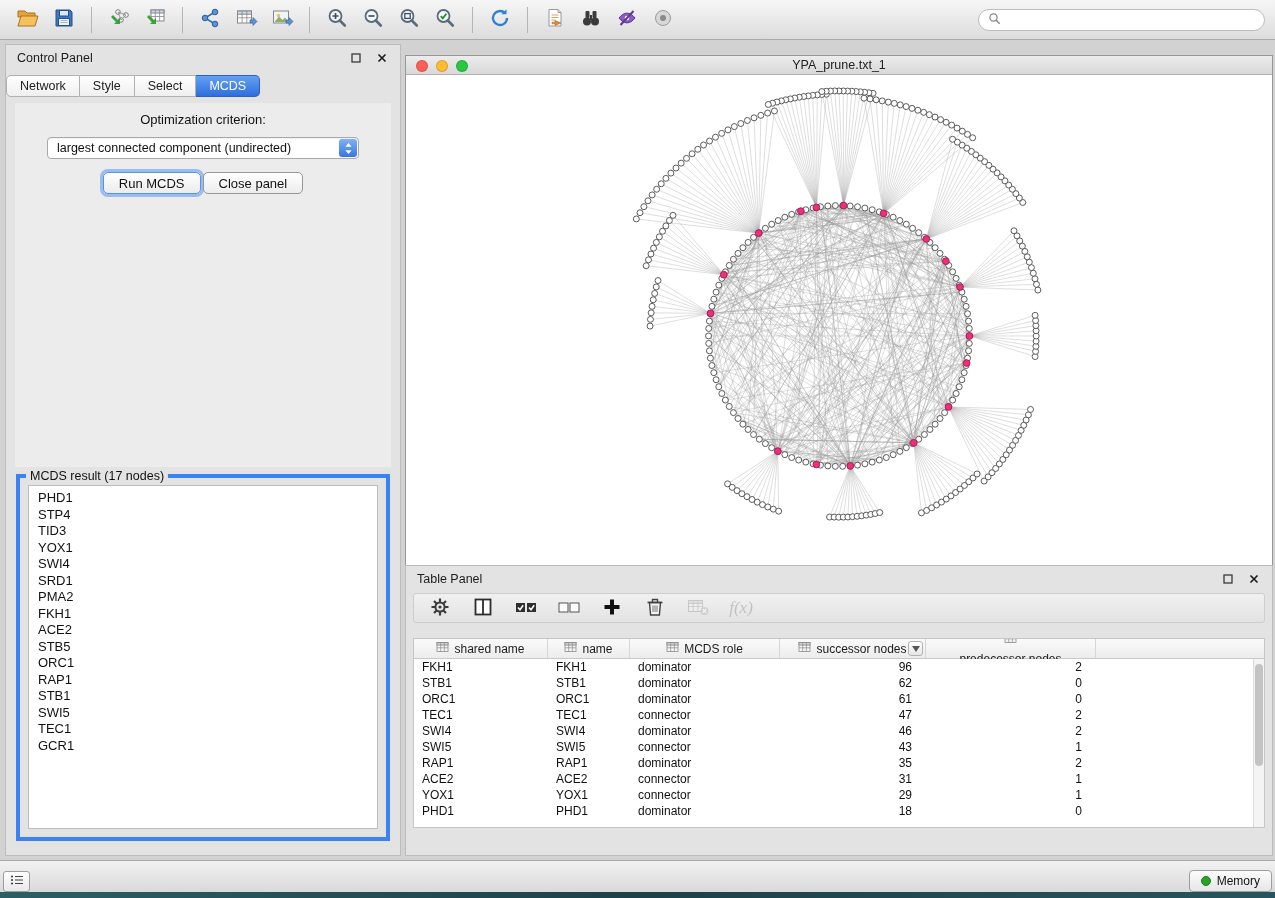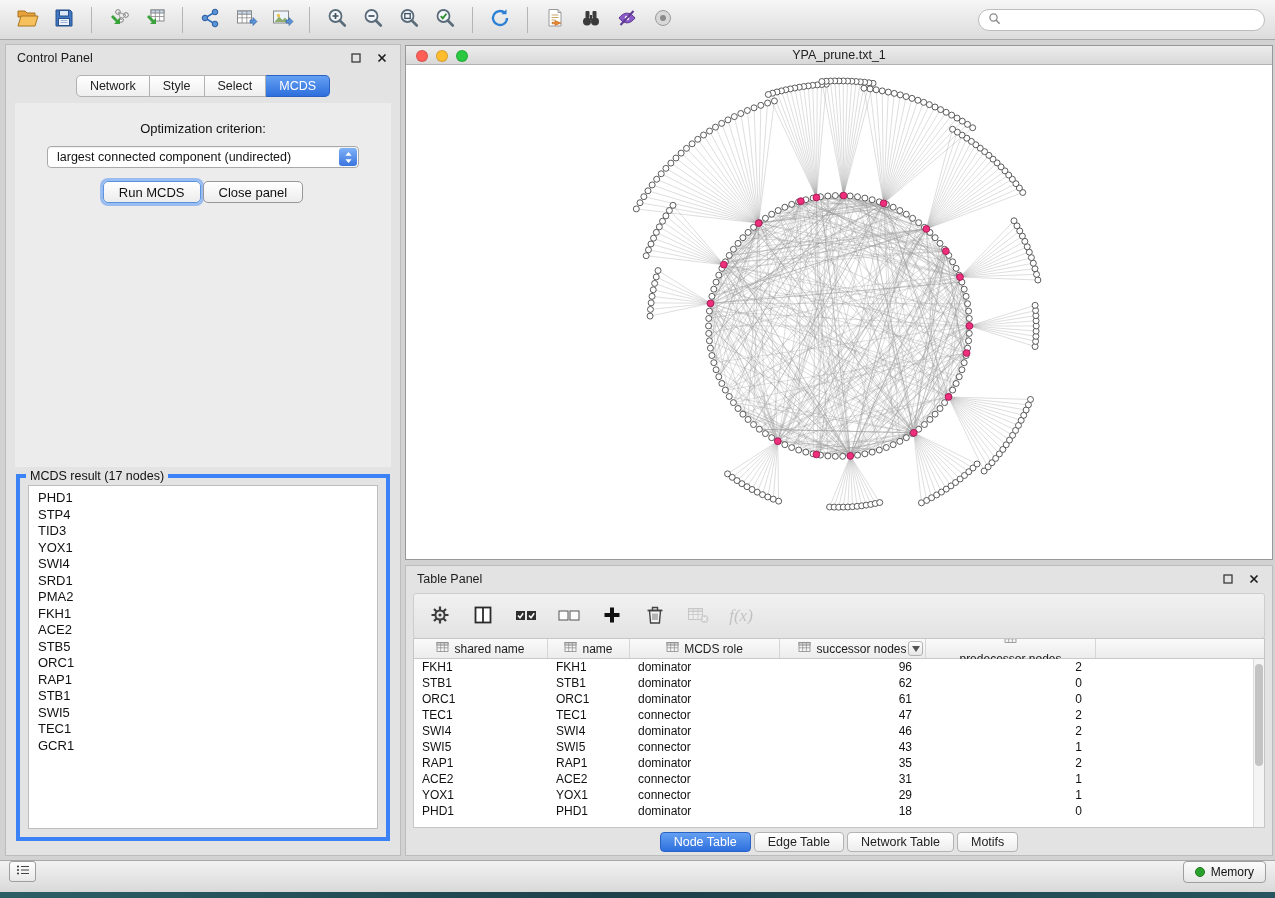--- a/index.html
+++ b/index.html
@@ -16,68 +16,68 @@
   .search input{border:none;outline:none;flex:1;font-size:12px;font-family:inherit;background:transparent;}
 
   
   .workspace{position:absolute;left:0;top:40px;right:0;bottom:38px;background:#d2d2d2;}
 
   
   .cpanel{position:absolute;left:5px;top:4px;width:396px;height:812px;background:#e3e3e3;border:1px solid #bcbcbc;}
   .ptitle{height:26px;display:flex;align-items:center;padding:0 11px;font-size:12.5px;color:#1c1c1c;}
   .win-icons{margin-left:auto;display:flex;gap:12px;align-items:center;}
   .win-icons button{border:none;background:transparent;width:14px;height:14px;display:flex;align-items:center;justify-content:center;}
-  .seg{display:flex;justify-content:center;margin-top:4px;}
+  .seg{display:flex;margin-top:4px;}
   .seg button{font-family:inherit;font-size:12.5px;padding:3px 13px;background:linear-gradient(#ffffff,#efefef);border:1px solid #b1b1b1;border-left:none;color:#222;}
   .seg button:first-child{border-left:1px solid #b1b1b1;border-radius:5px 0 0 5px;}
   .seg button:last-child{border-radius:0 5px 5px 0;}
   .seg button.active{background:linear-gradient(#64a0f2,#2e6fdd);color:#fff;border-color:#2a62c4;}
   .cp-card{position:absolute;left:9px;right:9px;top:58px;height:364px;background:#ececec;}
-  .opt-label{text-align:center;margin-top:18px;font-size:13px;color:#111;}
+  .opt-label{text-align:center;margin-top:9px;font-size:13px;color:#111;}
   .mac-select{position:relative;width:312px;height:22px;margin:10px auto 0;background:#fff;border:1px solid #a9a9a9;border-radius:4px;font-size:12.5px;line-height:20px;padding-left:9px;color:#111;box-shadow:inset 0 1px 1px rgba(0,0,0,.06);}
   .mac-select .stepper{position:absolute;right:1px;top:1px;bottom:1px;width:18px;border-radius:3px;background:linear-gradient(#7fb2f6,#3a74e0);display:flex;align-items:center;justify-content:center;}
   .btnrow{display:flex;justify-content:center;gap:2px;margin-top:13px;}
   .macbtn{font-family:inherit;font-size:13px;height:22px;padding:0 15px;border:1px solid #979797;border-radius:5px;background:linear-gradient(#ffffff,#ececec);color:#111;}
   .macbtn.focus{box-shadow:0 0 0 3px rgba(100,158,245,.6);border-color:#5a92e0;}
   .groupbox{position:absolute;left:10px;right:10px;top:424px;bottom:14px;border:4px solid #3b82f6;background:transparent;}
   .groupbox legend{font-size:12.5px;margin-left:6px;padding:0 4px;color:#111;}
   .result-list{position:absolute;left:8px;right:8px;top:2px;bottom:8px;background:#fff;border:1px solid #bdbdbd;overflow:hidden;padding:4px 9px;font-size:13px;line-height:16.5px;color:#111;}
 
   
-  .netwin{position:absolute;left:405px;top:5px;width:868px;height:515px;background:#fff;border:1px solid #979797;}
+  .netwin{position:absolute;left:405px;top:15px;width:868px;height:515px;background:#fff;border:1px solid #979797;}
   .netwin-title{position:relative;height:19px;background:linear-gradient(#ededed,#d8d8d8);border-bottom:1px solid #b2b2b2;display:flex;align-items:center;justify-content:center;font-size:12.5px;color:#222;}
   .traffic{position:absolute;left:10px;top:3.5px;display:flex;gap:8px;}
   .tl{width:12px;height:12px;border-radius:50%;border:1px solid rgba(0,0,0,.15);}
   .tl.red{background:#ff5f57;} .tl.yellow{background:#febc2e;} .tl.green{background:#28c840;}
   .netcontent{position:absolute;left:0;right:0;top:19px;bottom:0;background:#fff;}
   .netcontent svg{width:100%;height:100%;display:block;}
 
   
   .tpanel{position:absolute;left:405px;top:525px;width:868px;height:291px;background:#e3e3e3;border:1px solid #bcbcbc;}
-  .tp-toolbar{margin:1px 7px 0;height:46px;background:linear-gradient(#f1f1f1,#e3e3e3);border:1px solid #cdcdcd;border-radius:3px;display:flex;align-items:center;gap:17px;padding:0 13px;}
+  .tp-toolbar{margin:1px 7px 0;height:30px;background:linear-gradient(#f1f1f1,#e3e3e3);border:1px solid #cdcdcd;border-radius:3px;display:flex;align-items:center;gap:17px;padding:0 13px;}
   .tpi{border:none;background:transparent;display:flex;align-items:center;justify-content:center;width:26px;height:26px;}
   .tpi.disabled{opacity:.5;}
   .fx{font-family:"Liberation Serif",serif;font-style:italic;font-size:17px;color:#9a9a9a;}
   .table-wrap{position:absolute;left:7px;right:7px;top:72px;bottom:27px;background:#fff;border:1px solid #c6c6c6;overflow:hidden;}
   .thead{display:flex;height:20px;background:linear-gradient(#fafafa,#ececec);border-bottom:1px solid #c9c9c9;}
   .th{display:flex;align-items:center;justify-content:center;gap:5px;font-size:12px;color:#1c1c1c;border-right:1px solid #d6d6d6;position:relative;flex:0 0 auto;}
   .th .combo{position:absolute;right:2px;top:2px;width:15px;height:15px;border:1px solid #b3b3b3;border-radius:3px;background:linear-gradient(#fff,#e6e6e6);display:flex;align-items:center;justify-content:center;}
   .th.filler{flex:1;border-right:none;}
   .tbody{position:absolute;left:0;right:11px;top:20px;bottom:0;background:#fff;}
   .trow{display:flex;height:16px;}
   .td{font-size:12px;line-height:16px;padding:0 8px;white-space:nowrap;overflow:hidden;flex:0 0 auto;color:#111;}
   .td.num{text-align:right;padding-right:14px;}
   .vscroll{position:absolute;right:0;top:20px;bottom:0;width:11px;background:#f4f4f4;border-left:1px solid #ddd;}
   .vscroll .thumb{position:absolute;left:1px;right:1px;top:5px;height:102px;background:#c3c3c3;border-radius:5px;}
   .ttabs{position:absolute;left:0;right:0;bottom:3px;display:flex;justify-content:center;gap:3px;}
   .ttab{font-family:inherit;font-size:12.5px;padding:2px 13px;background:linear-gradient(#ffffff,#ededed);border:1px solid #b3b3b3;border-radius:4px;color:#222;}
   .ttab.active{background:linear-gradient(#64a0f2,#2e6fdd);border-color:#2a62c4;color:#fff;}
 
   
-  .statusbar{position:absolute;left:0;right:0;bottom:6px;height:32px;background:linear-gradient(#f2f2f2,#d9d9d9);border-top:1px solid #a8a8a8;display:flex;align-items:flex-start;padding:0 9px;}
+  .statusbar{position:absolute;left:0;right:0;bottom:6px;height:32px;background:linear-gradient(#f2f2f2,#d9d9d9);border-top:1px solid #a8a8a8;display:flex;align-items:flex-end;padding:0 3px;}
   .sbtn{width:27px;height:21px;border:1px solid #9e9e9e;border-radius:3px;background:linear-gradient(#fff,#e8e8e8);display:flex;align-items:center;justify-content:center;}
   .membtn{margin-left:auto;display:flex;align-items:center;gap:6px;height:22px;padding:0 11px;border:1px solid #9e9e9e;border-radius:4px;background:linear-gradient(#fcfcfc,#e6e6e6);font-family:inherit;font-size:12px;color:#111;}
   .dot{width:10px;height:10px;border-radius:50%;background:#2ca02c;border:1px solid #1e7a1e;}
   .desktop-strip{position:absolute;left:0;right:0;bottom:0;height:6px;background:linear-gradient(90deg,#2c5e66,#1d4049,#27545e);}
 </style>
 </head>
 <body>
 
 <div class="app">
 
@@ -799,26 +799,20 @@
               <div class="td" style="width: 82px;">PHD1</div>
               <div class="td" style="width: 150px;">dominator</div>
               <div class="td num" style="width: 146px;">18</div>
               <div class="td num" style="width: 170px;">0</div>
             </div>
           </div>
         <div class="vscroll">
             <div class="thumb"></div>
           </div>
       </div>
-      <div class="ttabs">
-          <button class="ttab active">Node Table</button>
-          <button class="ttab">Edge Table</button>
-          <button class="ttab">Network Table</button>
-          <button class="ttab">Motifs</button>
-        </div>
     </div>
 
   </div>
 
   <div class="statusbar">
     <button class="sbtn">
       <span><svg width="14" height="12" viewBox="0 0 14 12">
             <circle cx="2" cy="2.5" r="1.1" fill="#444"></circle>
             <circle cx="2" cy="6" r="1.1" fill="#444"></circle>
             <circle cx="2" cy="9.5" r="1.1" fill="#444"></circle>

